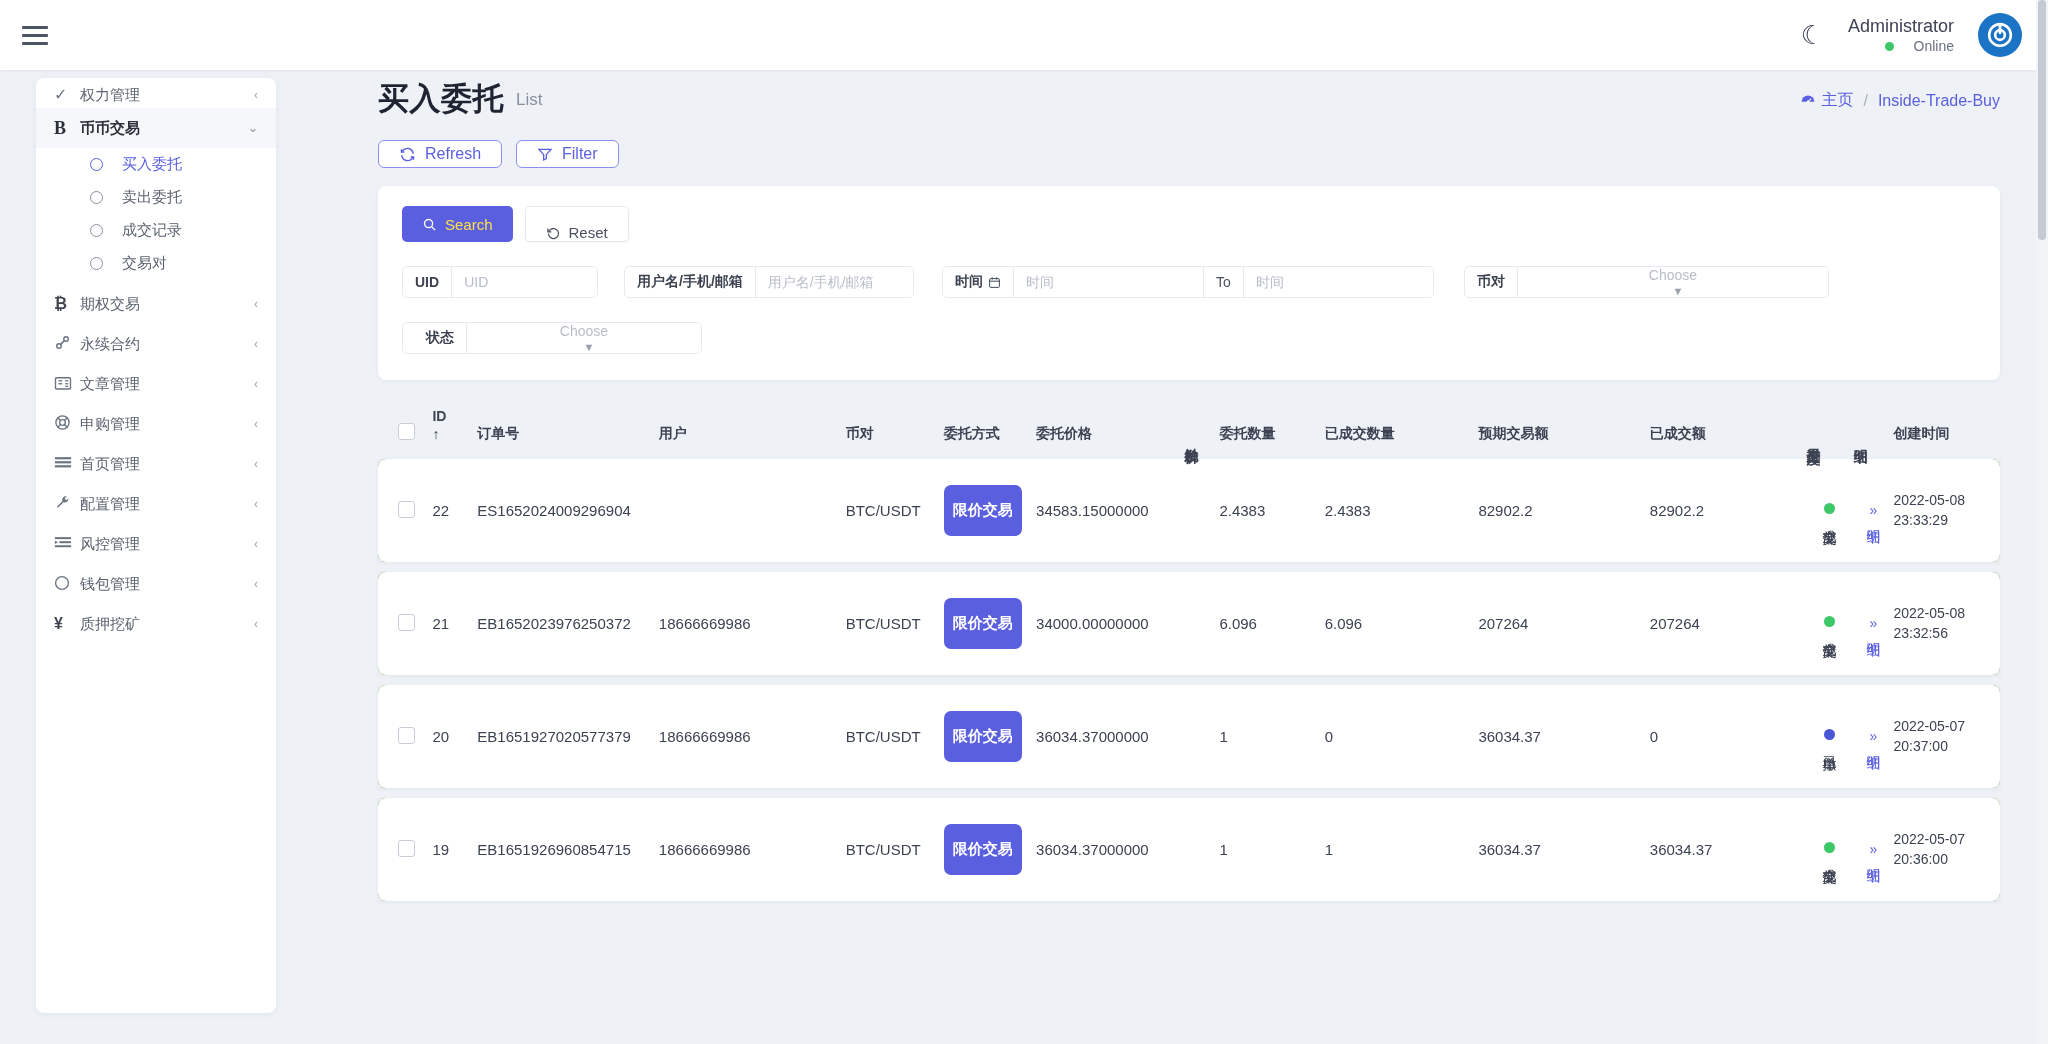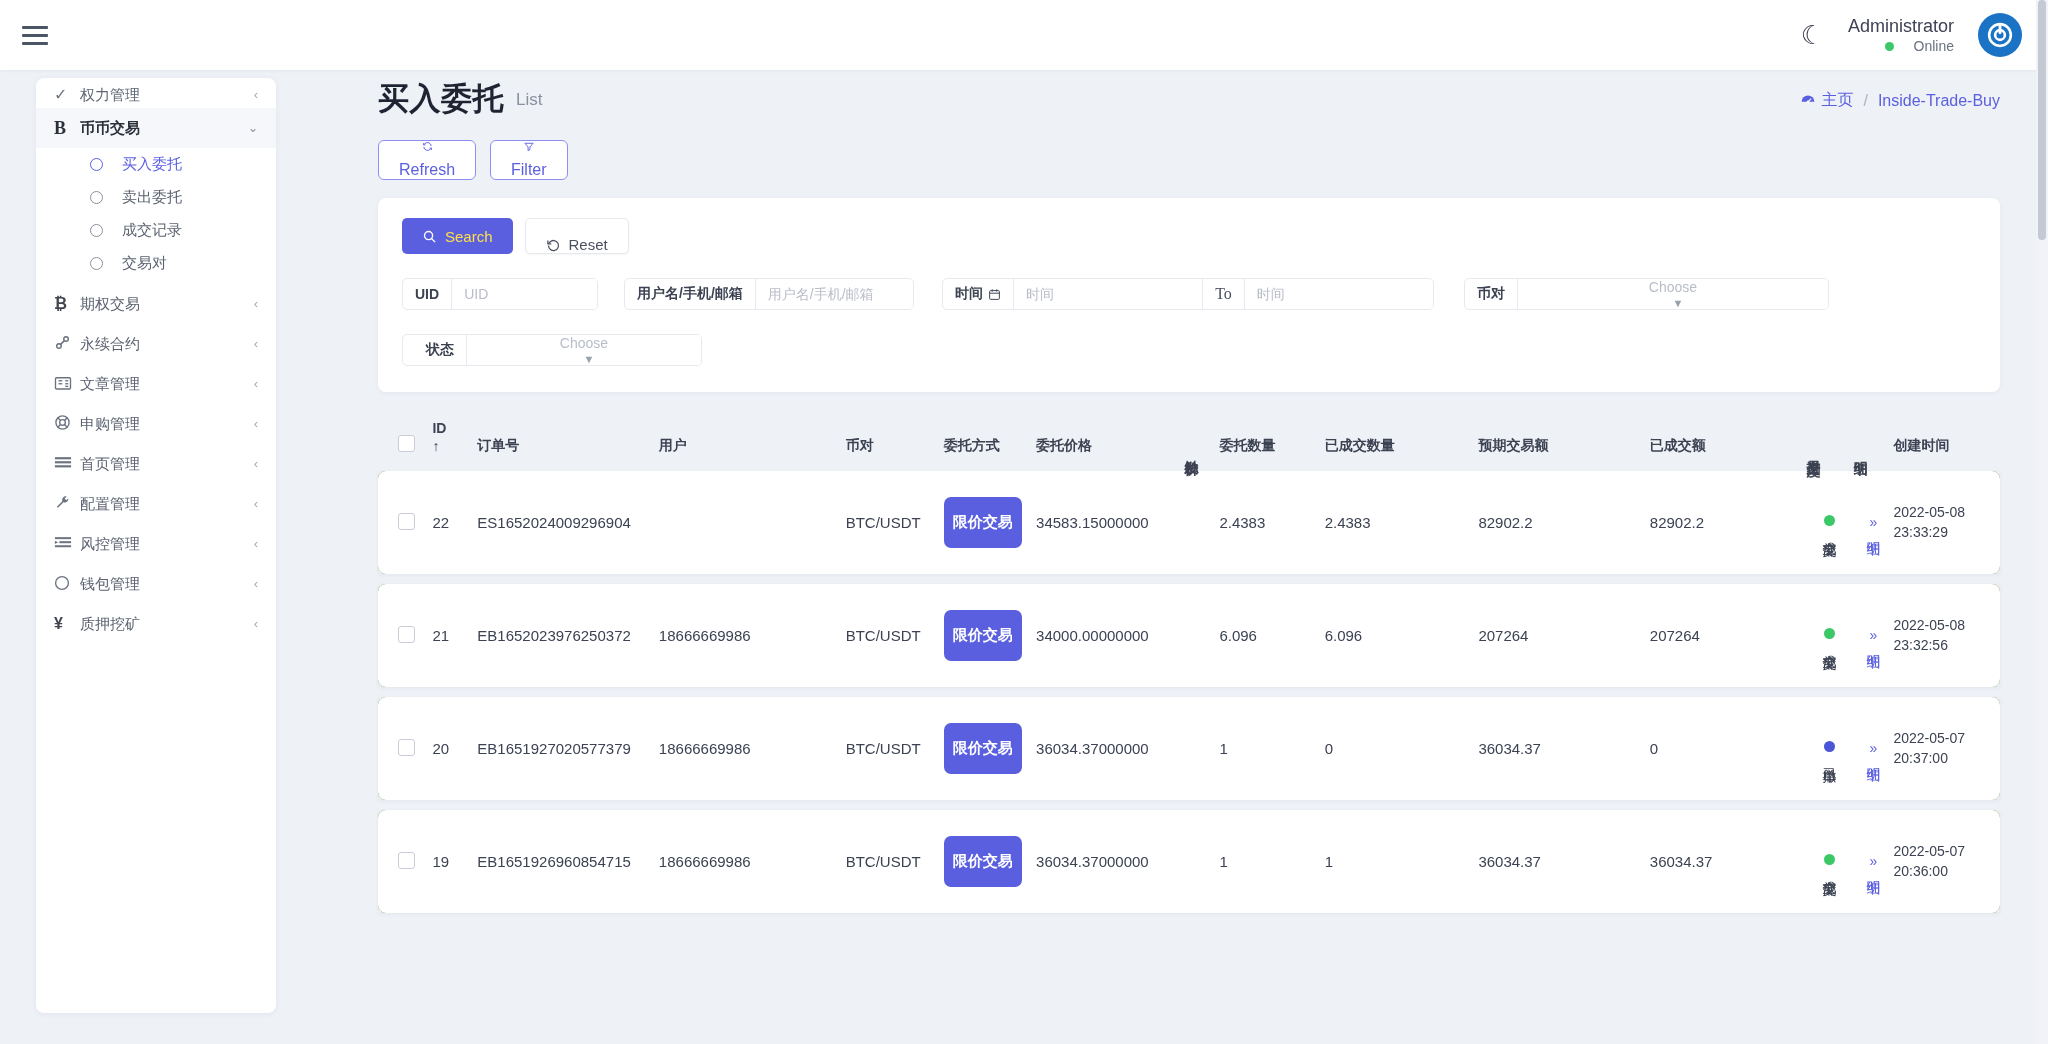--- a/index.html
+++ b/index.html
@@ -119,25 +119,24 @@
   .breadcrumb {
     margin-left:auto; display:flex; align-items:center; gap:10px;
     font-size:16px; padding-top:12px;
   }
   .bc-home { color:#5a5fe0; display:flex; align-items:center; gap:5px; cursor:pointer;}
   .bc-sep { color:#aeb3bf; }
   .bc-cur { color:#5a5fe0; cursor:pointer;}
 
   .btn-row { margin-top:20px; display:flex; gap:14px; }
   .btn-outline {
-    height:40px; padding:0 20px; border:1px solid #8d8ff0;
+    height:28px; padding:0 20px; border:1px solid #8d8ff0;
     border-radius:6px; background:#fff; color:#5a5fe0;
     font-size:16px; display:flex; align-items:center; gap:9px; cursor:pointer;
     font-family:inherit;
-    flex-direction:column;
   }
 
   
   .card {
     margin-top:18px; background:#fff; border-radius:8px;
     box-shadow:0 1px 5px rgba(20,30,60,.05);
     padding:20px 24px 26px 24px;
   }
   .search-btns { display:flex; gap:12px; }
   .btn-primary {
@@ -162,21 +161,21 @@
     gap:5px;
   }
   .finput {
     border:0; border-left:1px solid #e7e9ef; outline:none;
     padding:0 12px; font-size:14px; color:#3c4252;
     font-family:inherit; background:#fff; min-width:0;
   }
   .finput::placeholder { color:#b9bdc8; }
   .fto {
     display:flex; align-items:center; padding:0 12px;
-    border-left:1px solid #e7e9ef; font-size:16px; color:#4b5161;font-family:Liberation Serif, serif;
+    border-left:1px solid #e7e9ef; font-size:14px; color:#4b5161;
   }
   .fselect {
     border:0; border-left:1px solid #e7e9ef; outline:none;
     padding:0 12px; font-size:14px; color:#b9bdc8;
     display:flex; align-items:center; justify-content:space-between;
     cursor:pointer; background:#fff;flex-direction:column;
   }
   .fselect .caret { color:#9aa1ad; font-size:11px; margin-left:10px;}
 
   

